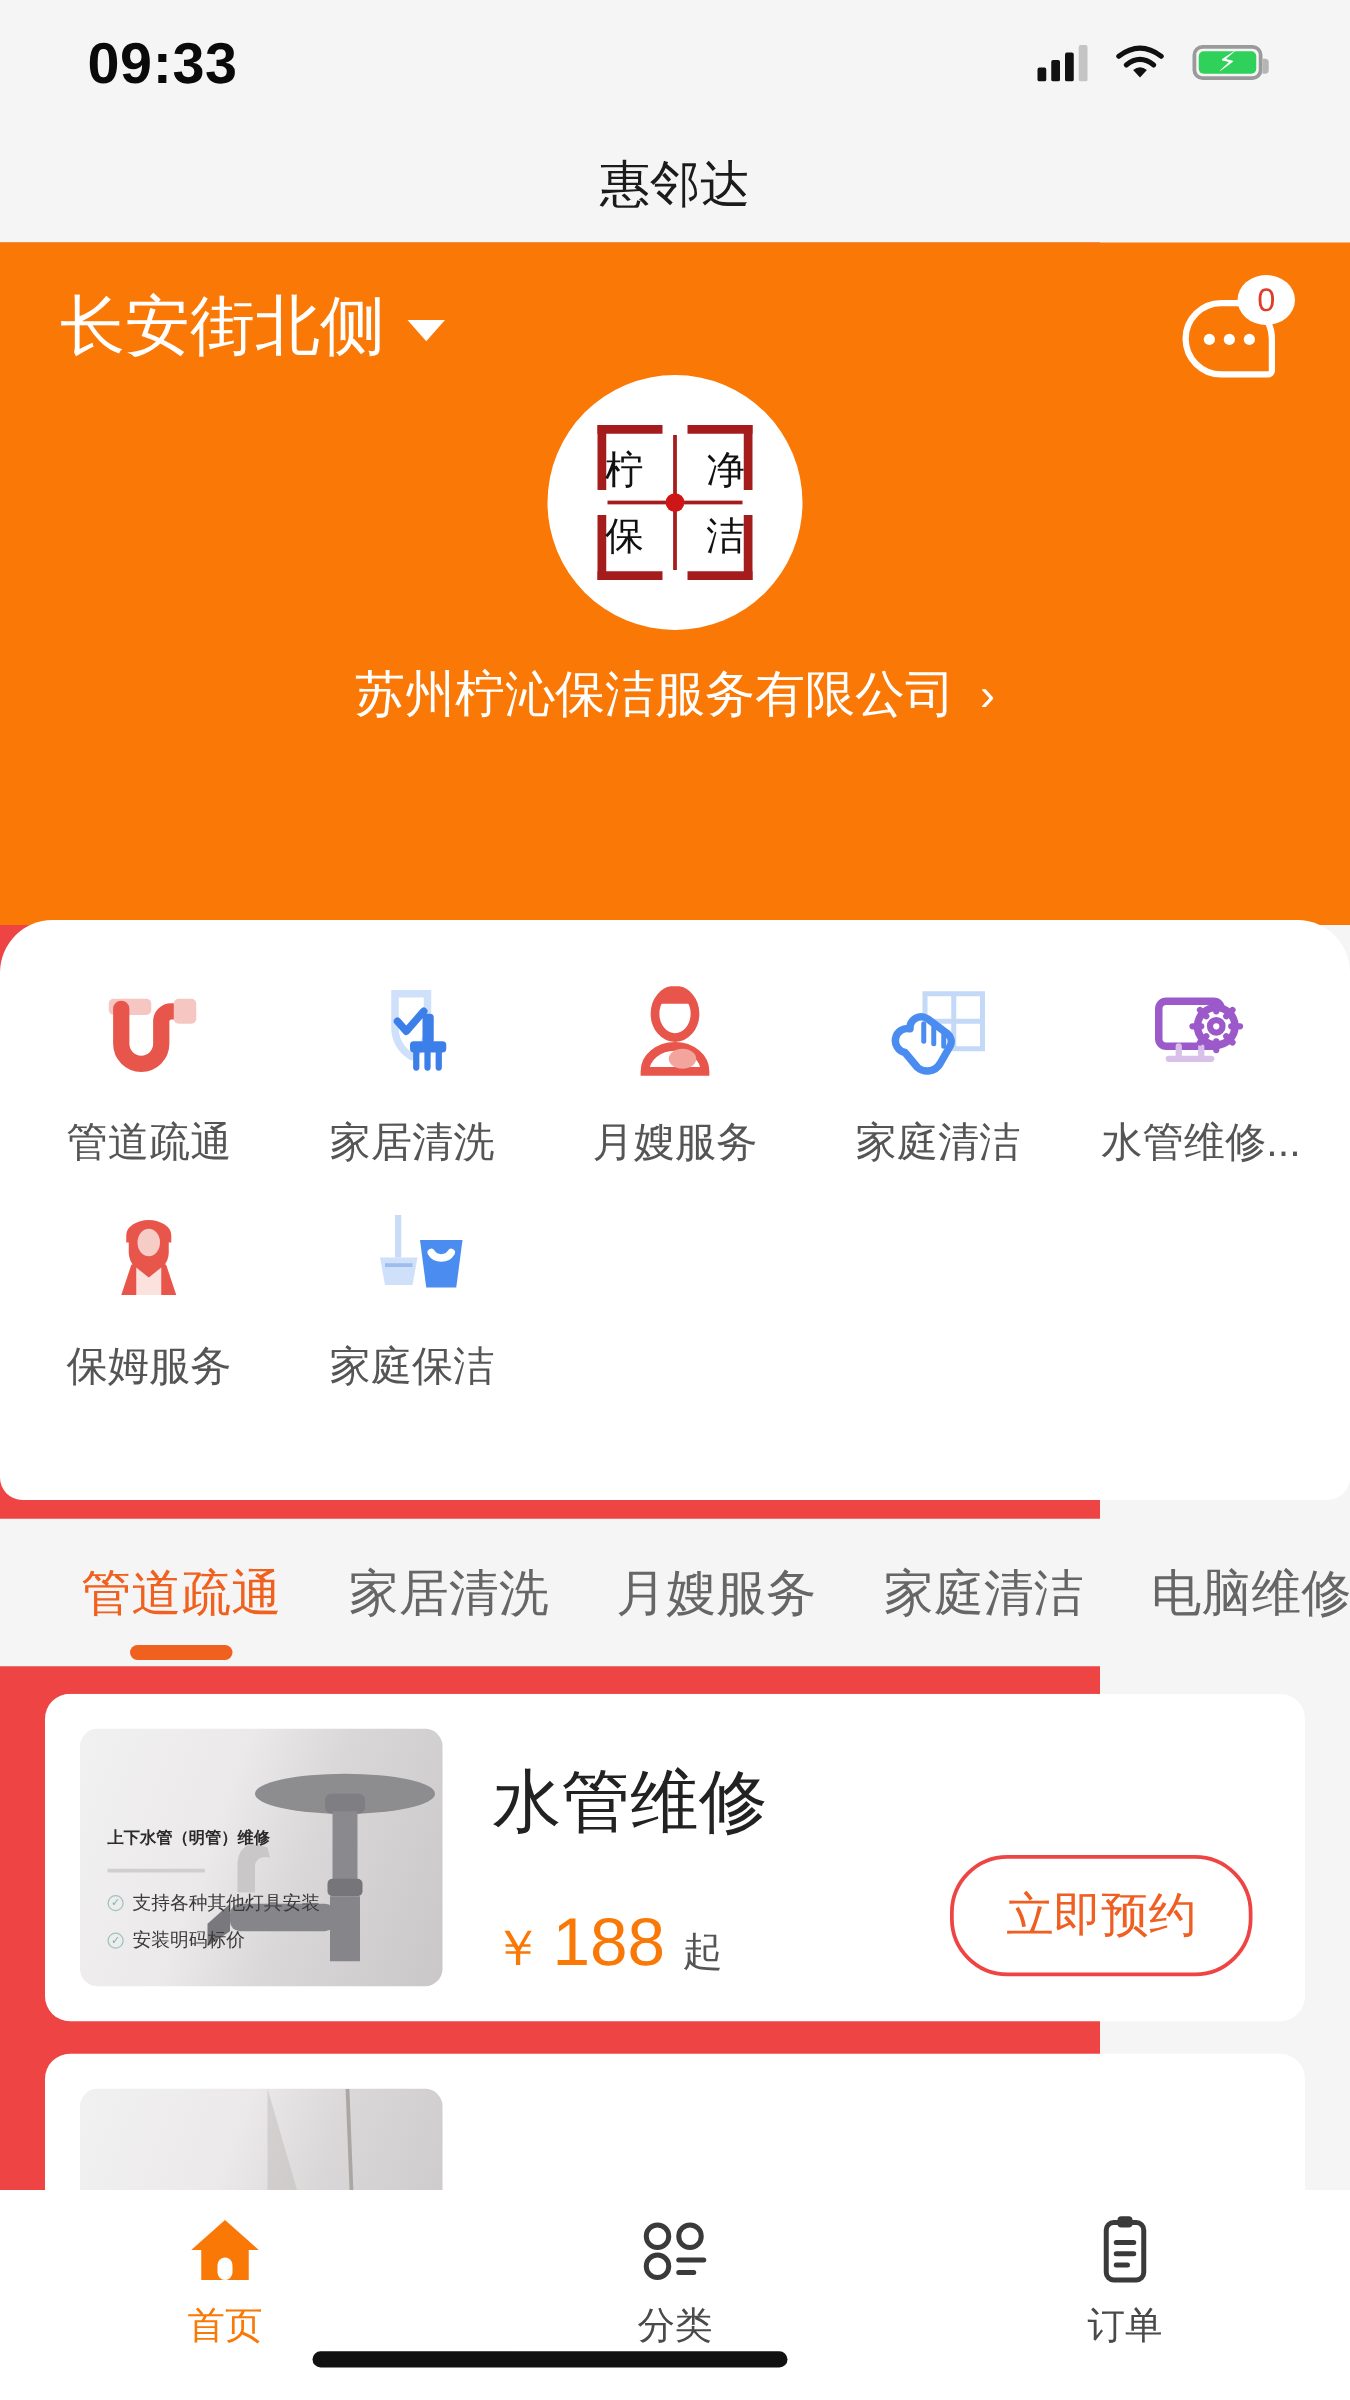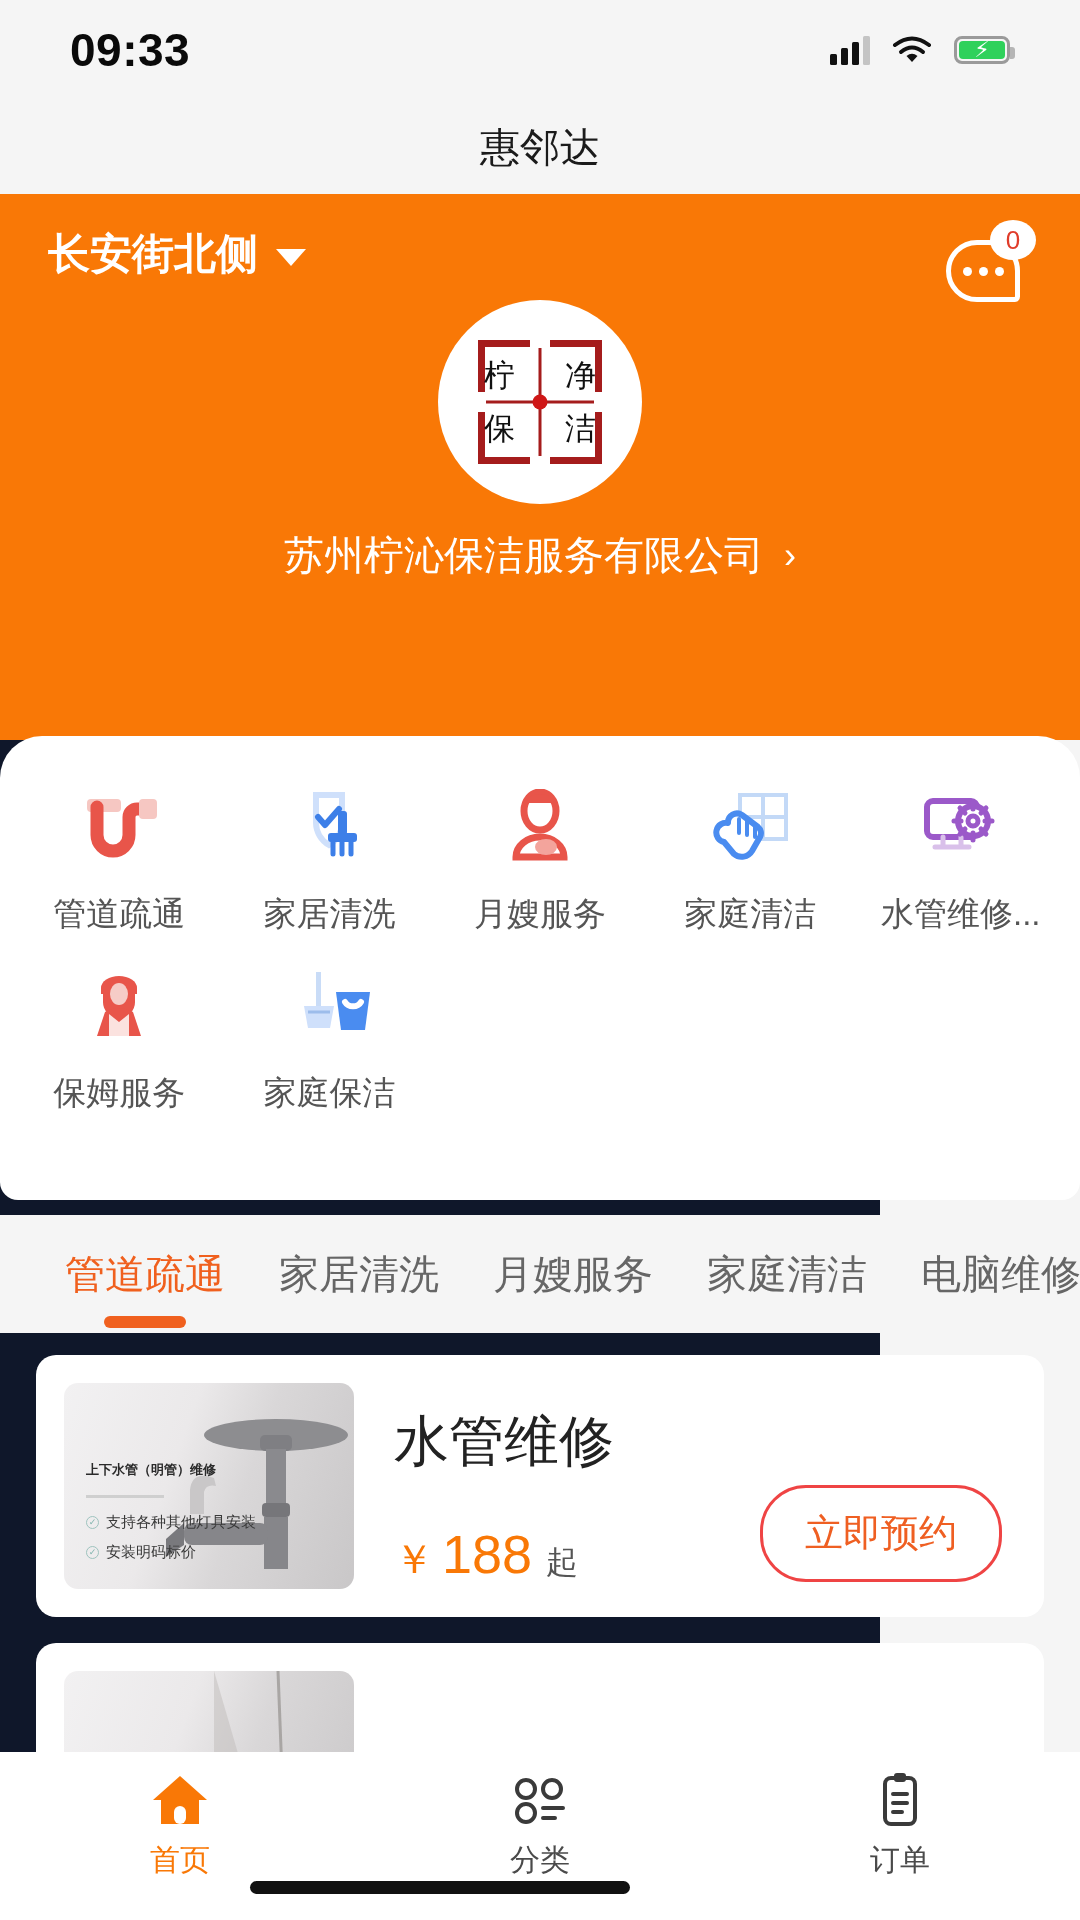--- a/index.html
+++ b/index.html
@@ -1,21 +1,21 @@
 <!DOCTYPE html>
 <html><head>
 <meta charset="utf-8">
 <style>
   * { margin:0; padding:0; box-sizing:border-box; }
   html, body {
     width:1080px; height:1920px;
     font-family:"Liberation Sans","DejaVu Sans",sans-serif;
     background:#f5f5f5; overflow:hidden;
   }
-  .phone { position:relative; width:880px; height:1920px; background:#0f172a; }
+  .phone { position:relative; width:880px; height:1920px; background:#ef4444; }
 
   
   .statusbar {
     position:absolute; top:0; left:0; width:1080px; height:100px;
     background:#f5f5f5; display:flex; align-items:center;
     justify-content:space-between; padding:0 70px;
   }
   .clock { font-size:46px; font-weight:700; color:#0a0a0a; letter-spacing:0.5px; }
   .status-icons { display:flex; align-items:center; gap:22px; }
   .bars { display:flex; align-items:flex-end; gap:4px; height:30px; }
@@ -40,21 +40,21 @@
   }
 
   
   .hero {
     position:absolute; top:194px; left:0; width:1080px; height:546px;
     background:#f97806;
   }
   .hero-top { display:flex; align-items:flex-start; justify-content:space-between;
     padding:32px 48px 0 48px; }
   .location { display:flex; align-items:center; gap:18px; }
-  .location .loc-text { font-size:42px; color:#ffffff;font-weight:bold; }
+  .location .loc-text { font-size:52px; color:#ffffff; }
   .caret { width:0; height:0; border-left:15px solid transparent;
     border-right:15px solid transparent; border-top:17px solid #ffffff; margin-top:6px; }
   .chat-wrap { position:relative; width:86px; height:80px; }
   .bubble { position:absolute; left:0; top:14px; width:74px; height:62px;
     border:5px solid #fff; border-radius:34px 34px 6px 34px; display:flex;
     align-items:center; justify-content:center; gap:7px; }
   .bubble span { width:9px; height:9px; background:#fff; border-radius:50%; display:block; }
   .badge { position:absolute; right:-4px; top:-6px; width:46px; height:40px; background:#fff;
     border-radius:50%; display:flex; align-items:center; justify-content:center;
     font-size:26px; color:#e03c2a; font-weight:400; }

